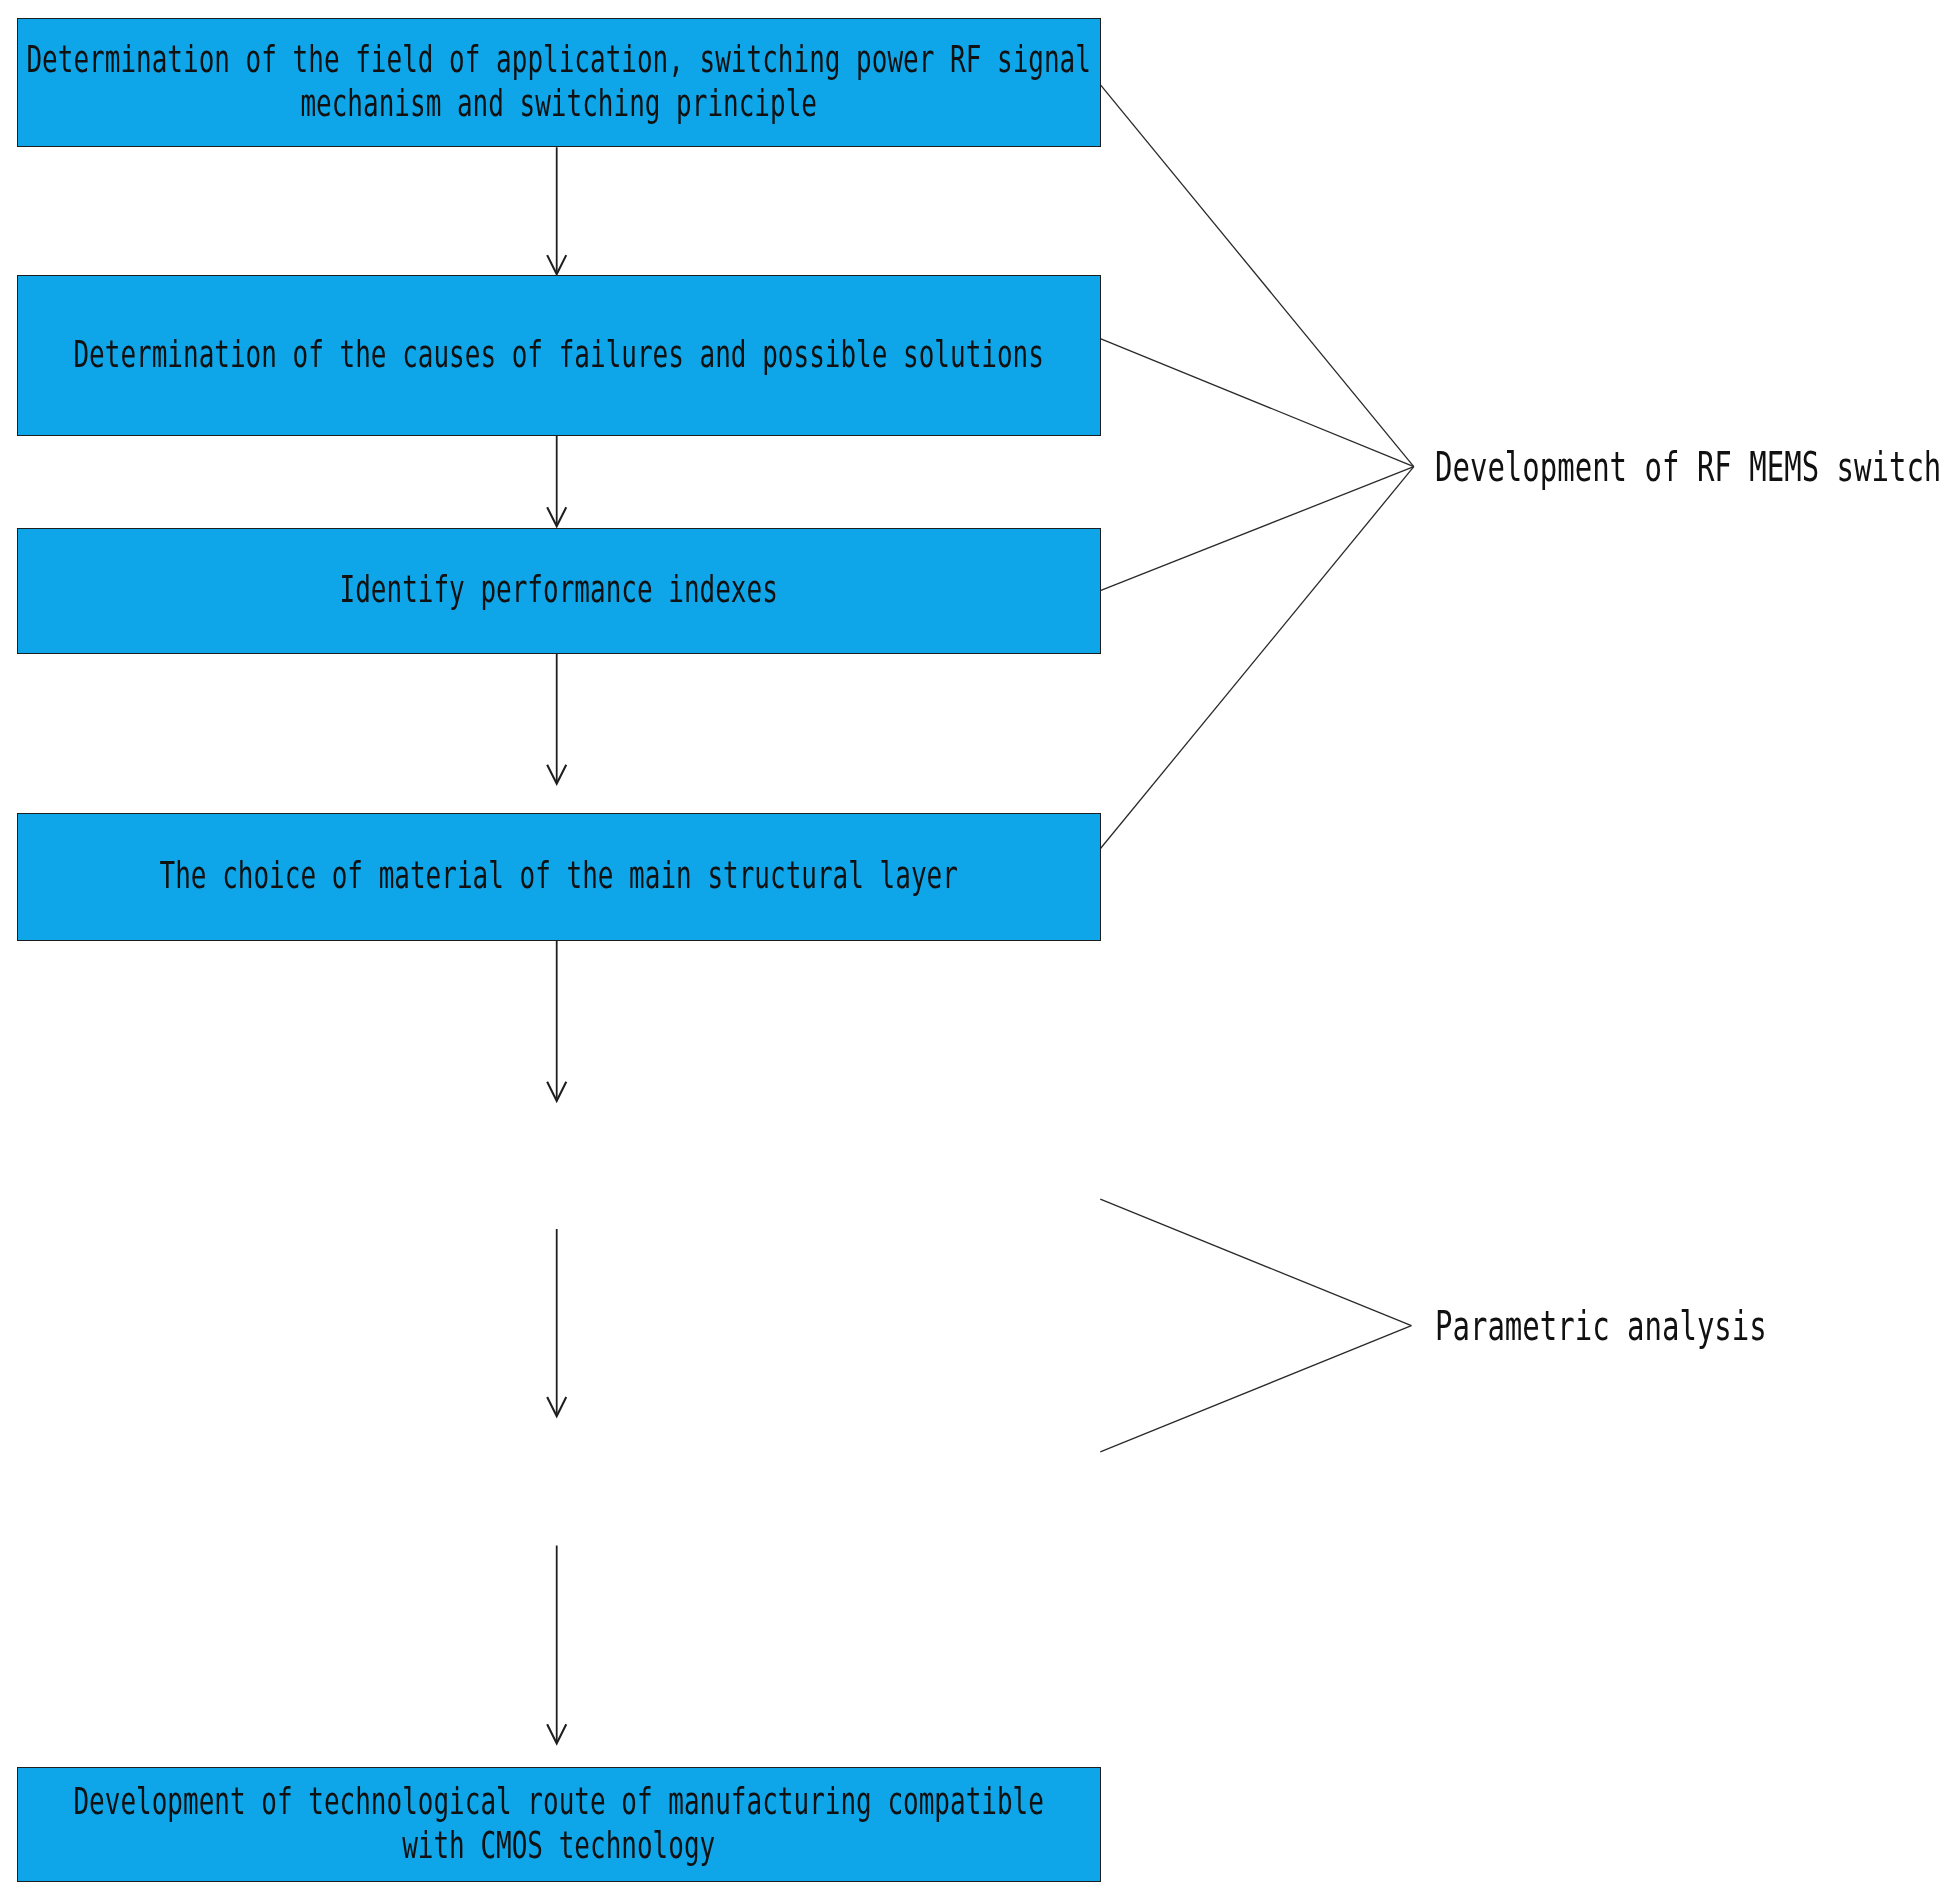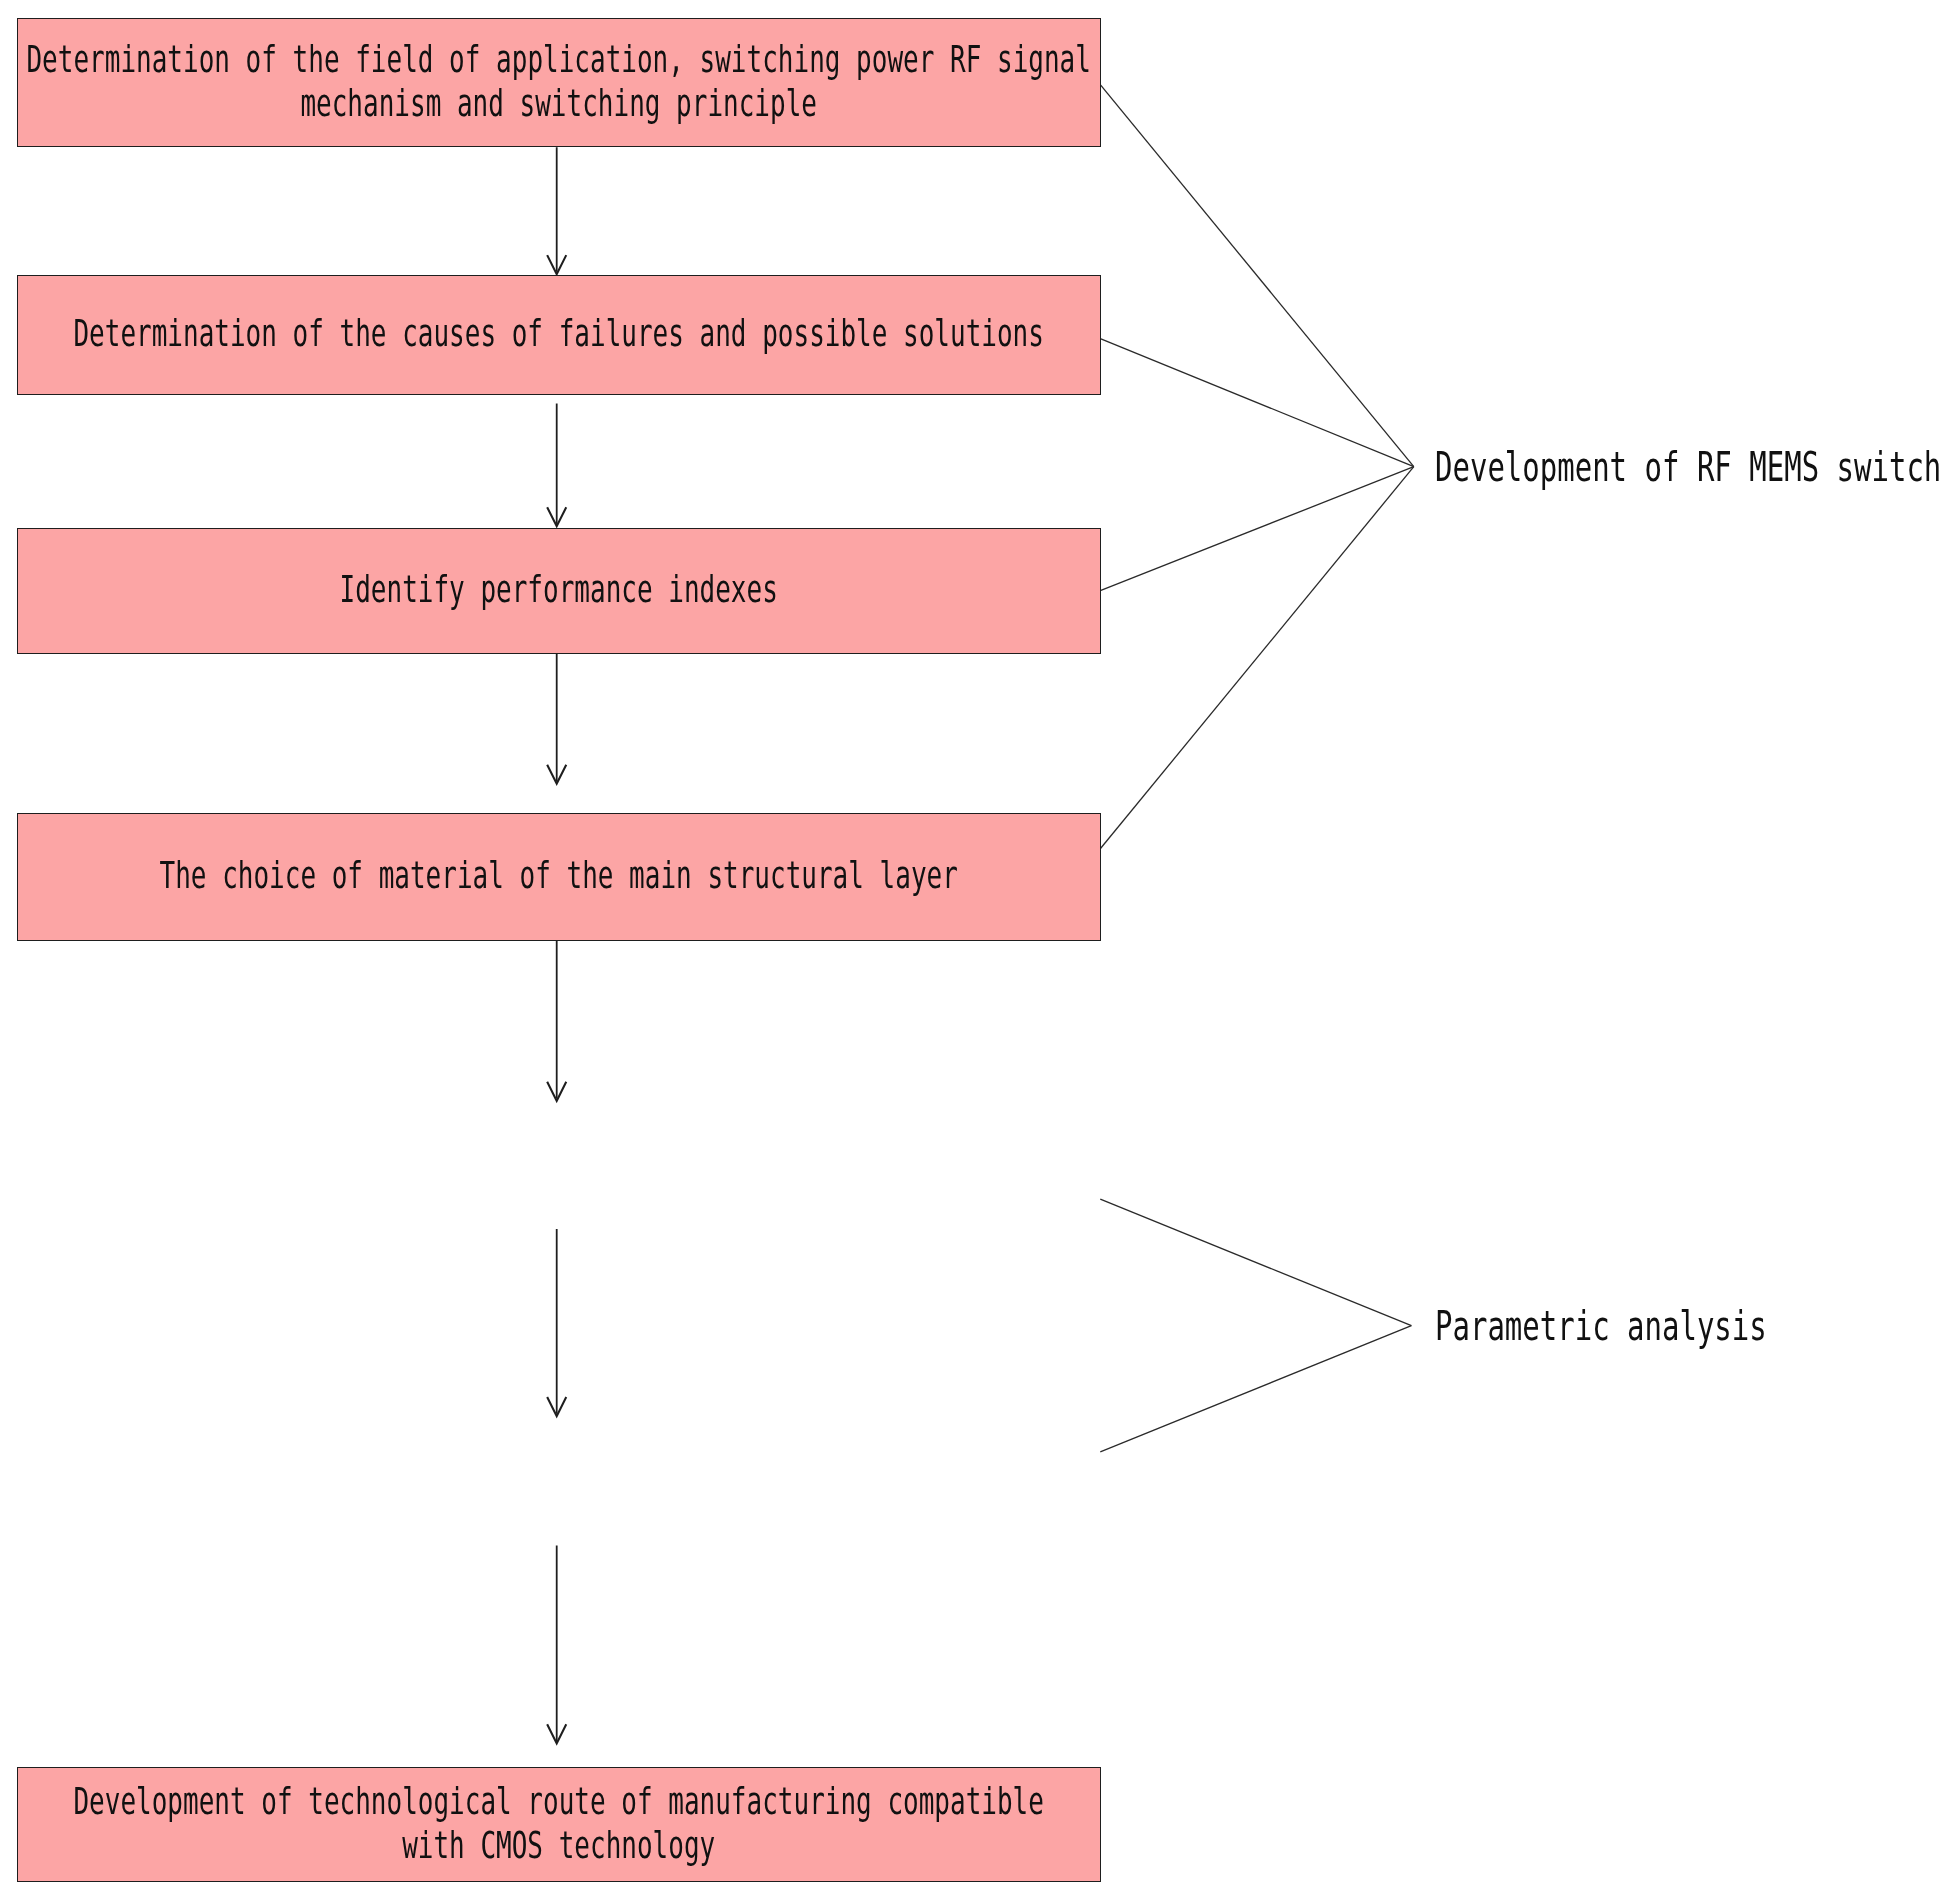--- a/index.html
+++ b/index.html
@@ -16,21 +16,21 @@
     position: absolute;
     left: 0; top: 0;
     width: 1955px; height: 1890px;
   }
   .box {
     position: absolute;
     left: 16.7px;
     width: 1084px;
     box-sizing: border-box;
     border: 1.8px solid #1e1e1e;
-    background: #fca5a5;
+    background: #0ea5e9;
     display: flex;
     align-items: center;
     justify-content: center;
   }
   .box .t {
     width: 100%;
     text-align: center;
     font-size: 26px;
     line-height: 1.2;
     white-space: pre-line;
@@ -82,21 +82,21 @@
       <line x1="1846" y1="2012" x2="2368" y2="2224"></line>
       <line x1="1846" y1="2436" x2="2368" y2="2224"></line>
     </g>
   </svg>
 
   <div class="box" style="top:18px;   height:129px;">
     <span class="t">Determination of the field of application, switching power RF signal
 mechanism and switching principle</span>
   </div>
 
-  <div class="box" style="top:275px;  height:120px;">
+  <div class="box" style="top:275px;  height:161px;">
     <span class="t">Determination of the causes of failures and possible solutions</span>
   </div>
 
   <div class="box" style="top:528px;  height:126px;align-items:center;">
     <span class="t">Identify performance indexes</span>
   </div>
 
   <div class="box" style="top:785px; height:128px;margin-top:28px;">
     <span class="t">The choice of material of the main structural layer</span>
   </div>

